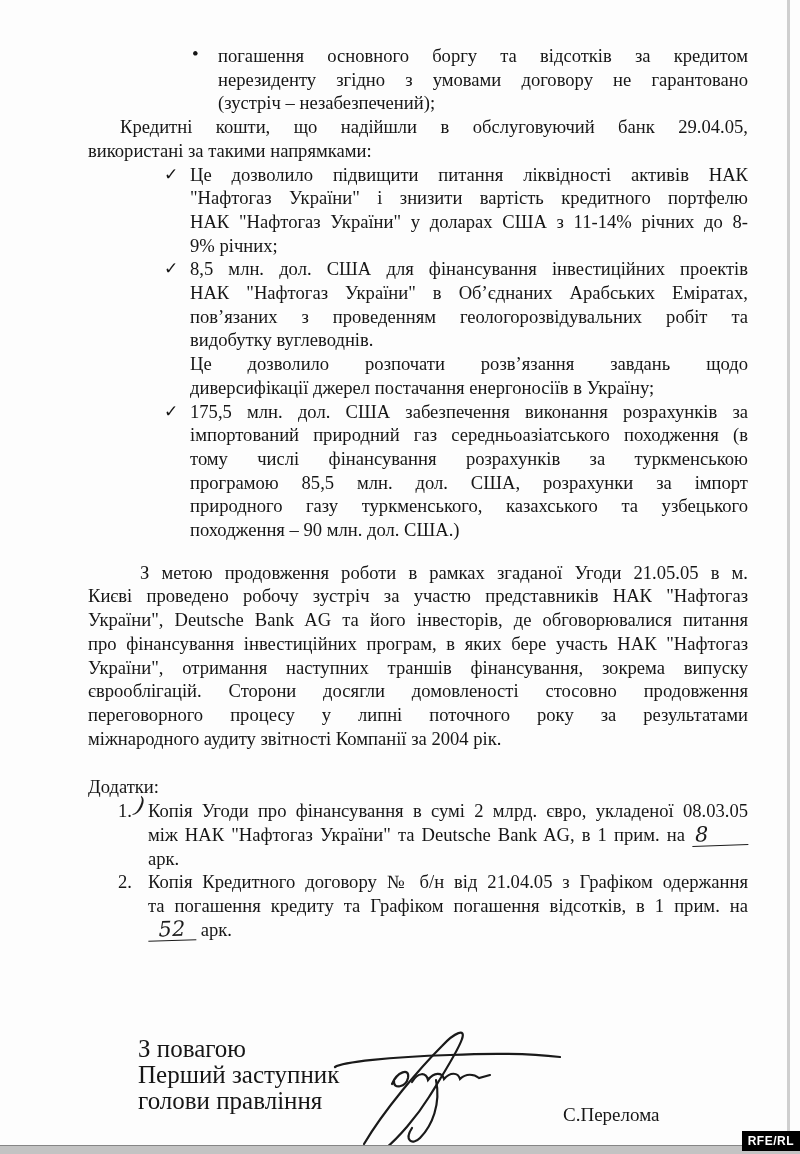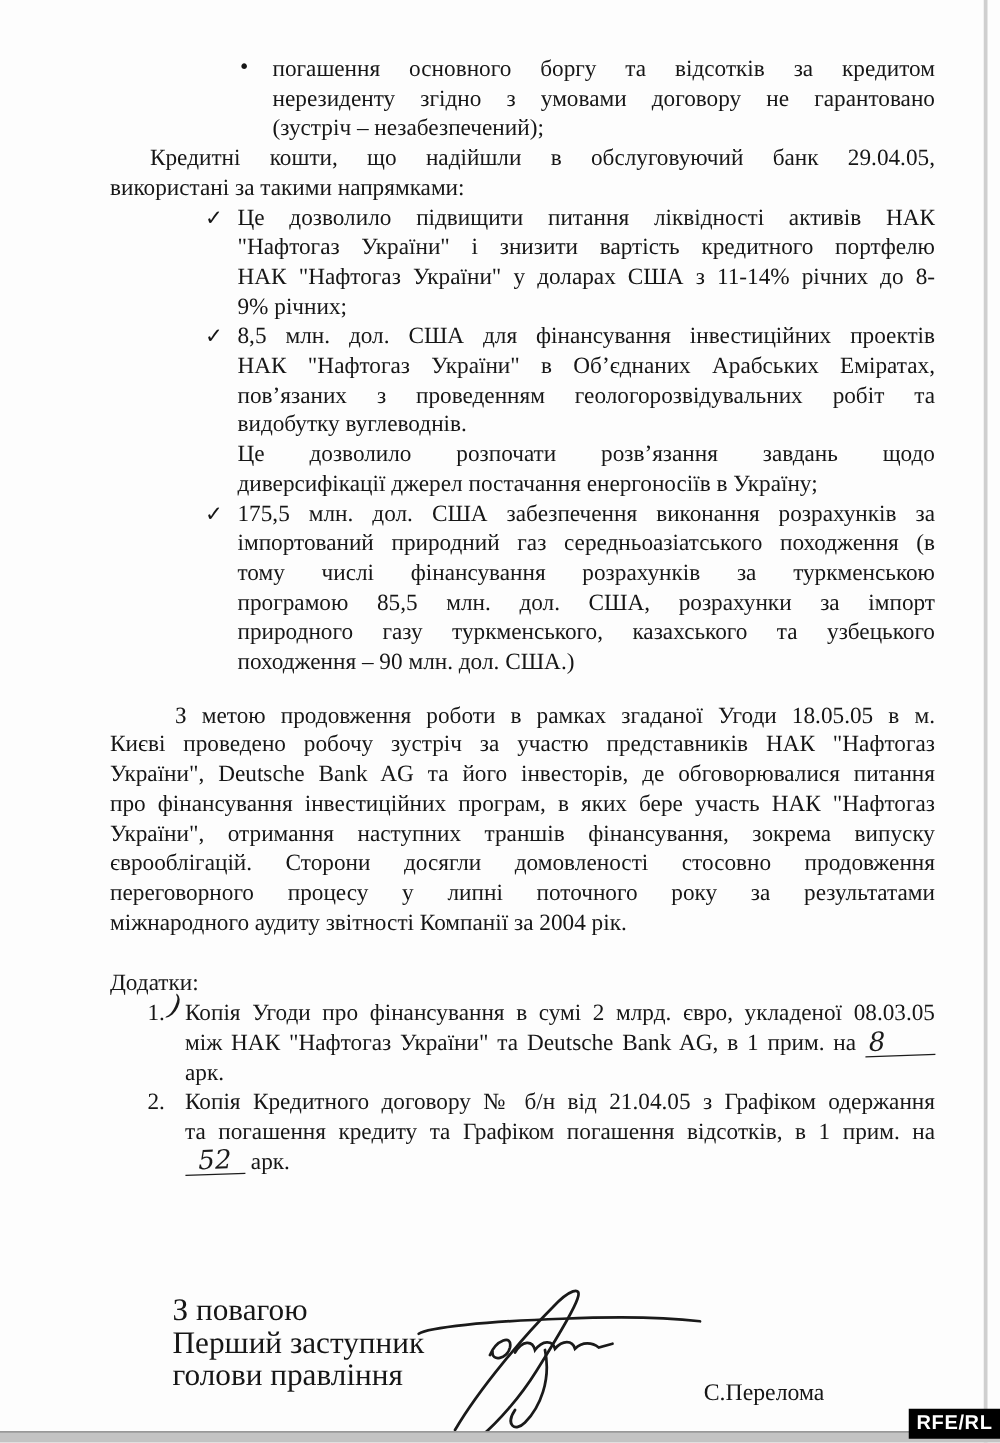--- a/index.html
+++ b/index.html
@@ -38,21 +38,21 @@
   .closing{position:absolute;left:138px;top:1036px;font-size:25px;line-height:26px;}
   .closing .bold{font-weight:normal;}
   .signer{position:absolute;left:563px;top:1072px;font-size:19px;margin-top:32px;}
 
   .sig-svg{position:absolute;left:330px;top:1022px;width:238px;height:130px;}
 
   .right-line{position:absolute;left:787px;top:0;width:3px;height:1154px;background:#cfcfcf;}
   .bottom-strip{position:absolute;left:0;bottom:0;width:800px;height:8px;background:#c3c3c3;border-top:1px solid #858585;}
   .badge{
     position:absolute;right:0;bottom:3px;background:#000;color:#fff;
-    font-family:"Liberation Sans",sans-serif;font-weight:bold;font-size:16px;
+    font-family:"Liberation Sans",sans-serif;font-weight:bold;font-size:12px;
     padding:3px 6px;letter-spacing:0.5px;
   }
 </style>
 </head>
 <body>
 
 <div class="doc">
 
   <div class="bullet-item">
     <span class="marker">•</span>
@@ -88,21 +88,21 @@
     <span class="marker">✓</span>
     <span class="jline">175,5 млн. дол. США забезпечення виконання розрахунків за</span>
     <span class="jline">імпортований природний газ середньоазіатського походження (в</span>
     <span class="jline">тому числі фінансування розрахунків за туркменською</span>
     <span class="jline">програмою 85,5 млн. дол. США, розрахунки за імпорт</span>
     <span class="jline">природного газу туркменського, казахського та узбецького</span>
     <span class="lline">походження – 90 млн. дол. США.)</span>
   </div>
 
   <div class="meeting">
-    <span class="jline ind52">З метою продовження роботи в рамках згаданої Угоди 18.05.05 в м.</span>
+    <span class="jline ind52">З метою продовження роботи в рамках згаданої Угоди 21.05.05 в м.</span>
     <span class="jline">Києві проведено робочу зустріч за участю представників НАК "Нафтогаз</span>
     <span class="jline">України", Deutsche Bank AG та його інвесторів, де обговорювалися питання</span>
     <span class="jline">про фінансування інвестиційних програм, в яких бере участь НАК "Нафтогаз</span>
     <span class="jline">України", отримання наступних траншів фінансування, зокрема випуску</span>
     <span class="jline">єврооблігацій. Сторони досягли домовленості стосовно продовження</span>
     <span class="jline">переговорного процесу у липні поточного року за результатами</span>
     <span class="lline">міжнародного аудиту звітності Компанії за 2004 рік.</span>
   </div>
 
   <div class="attach">

